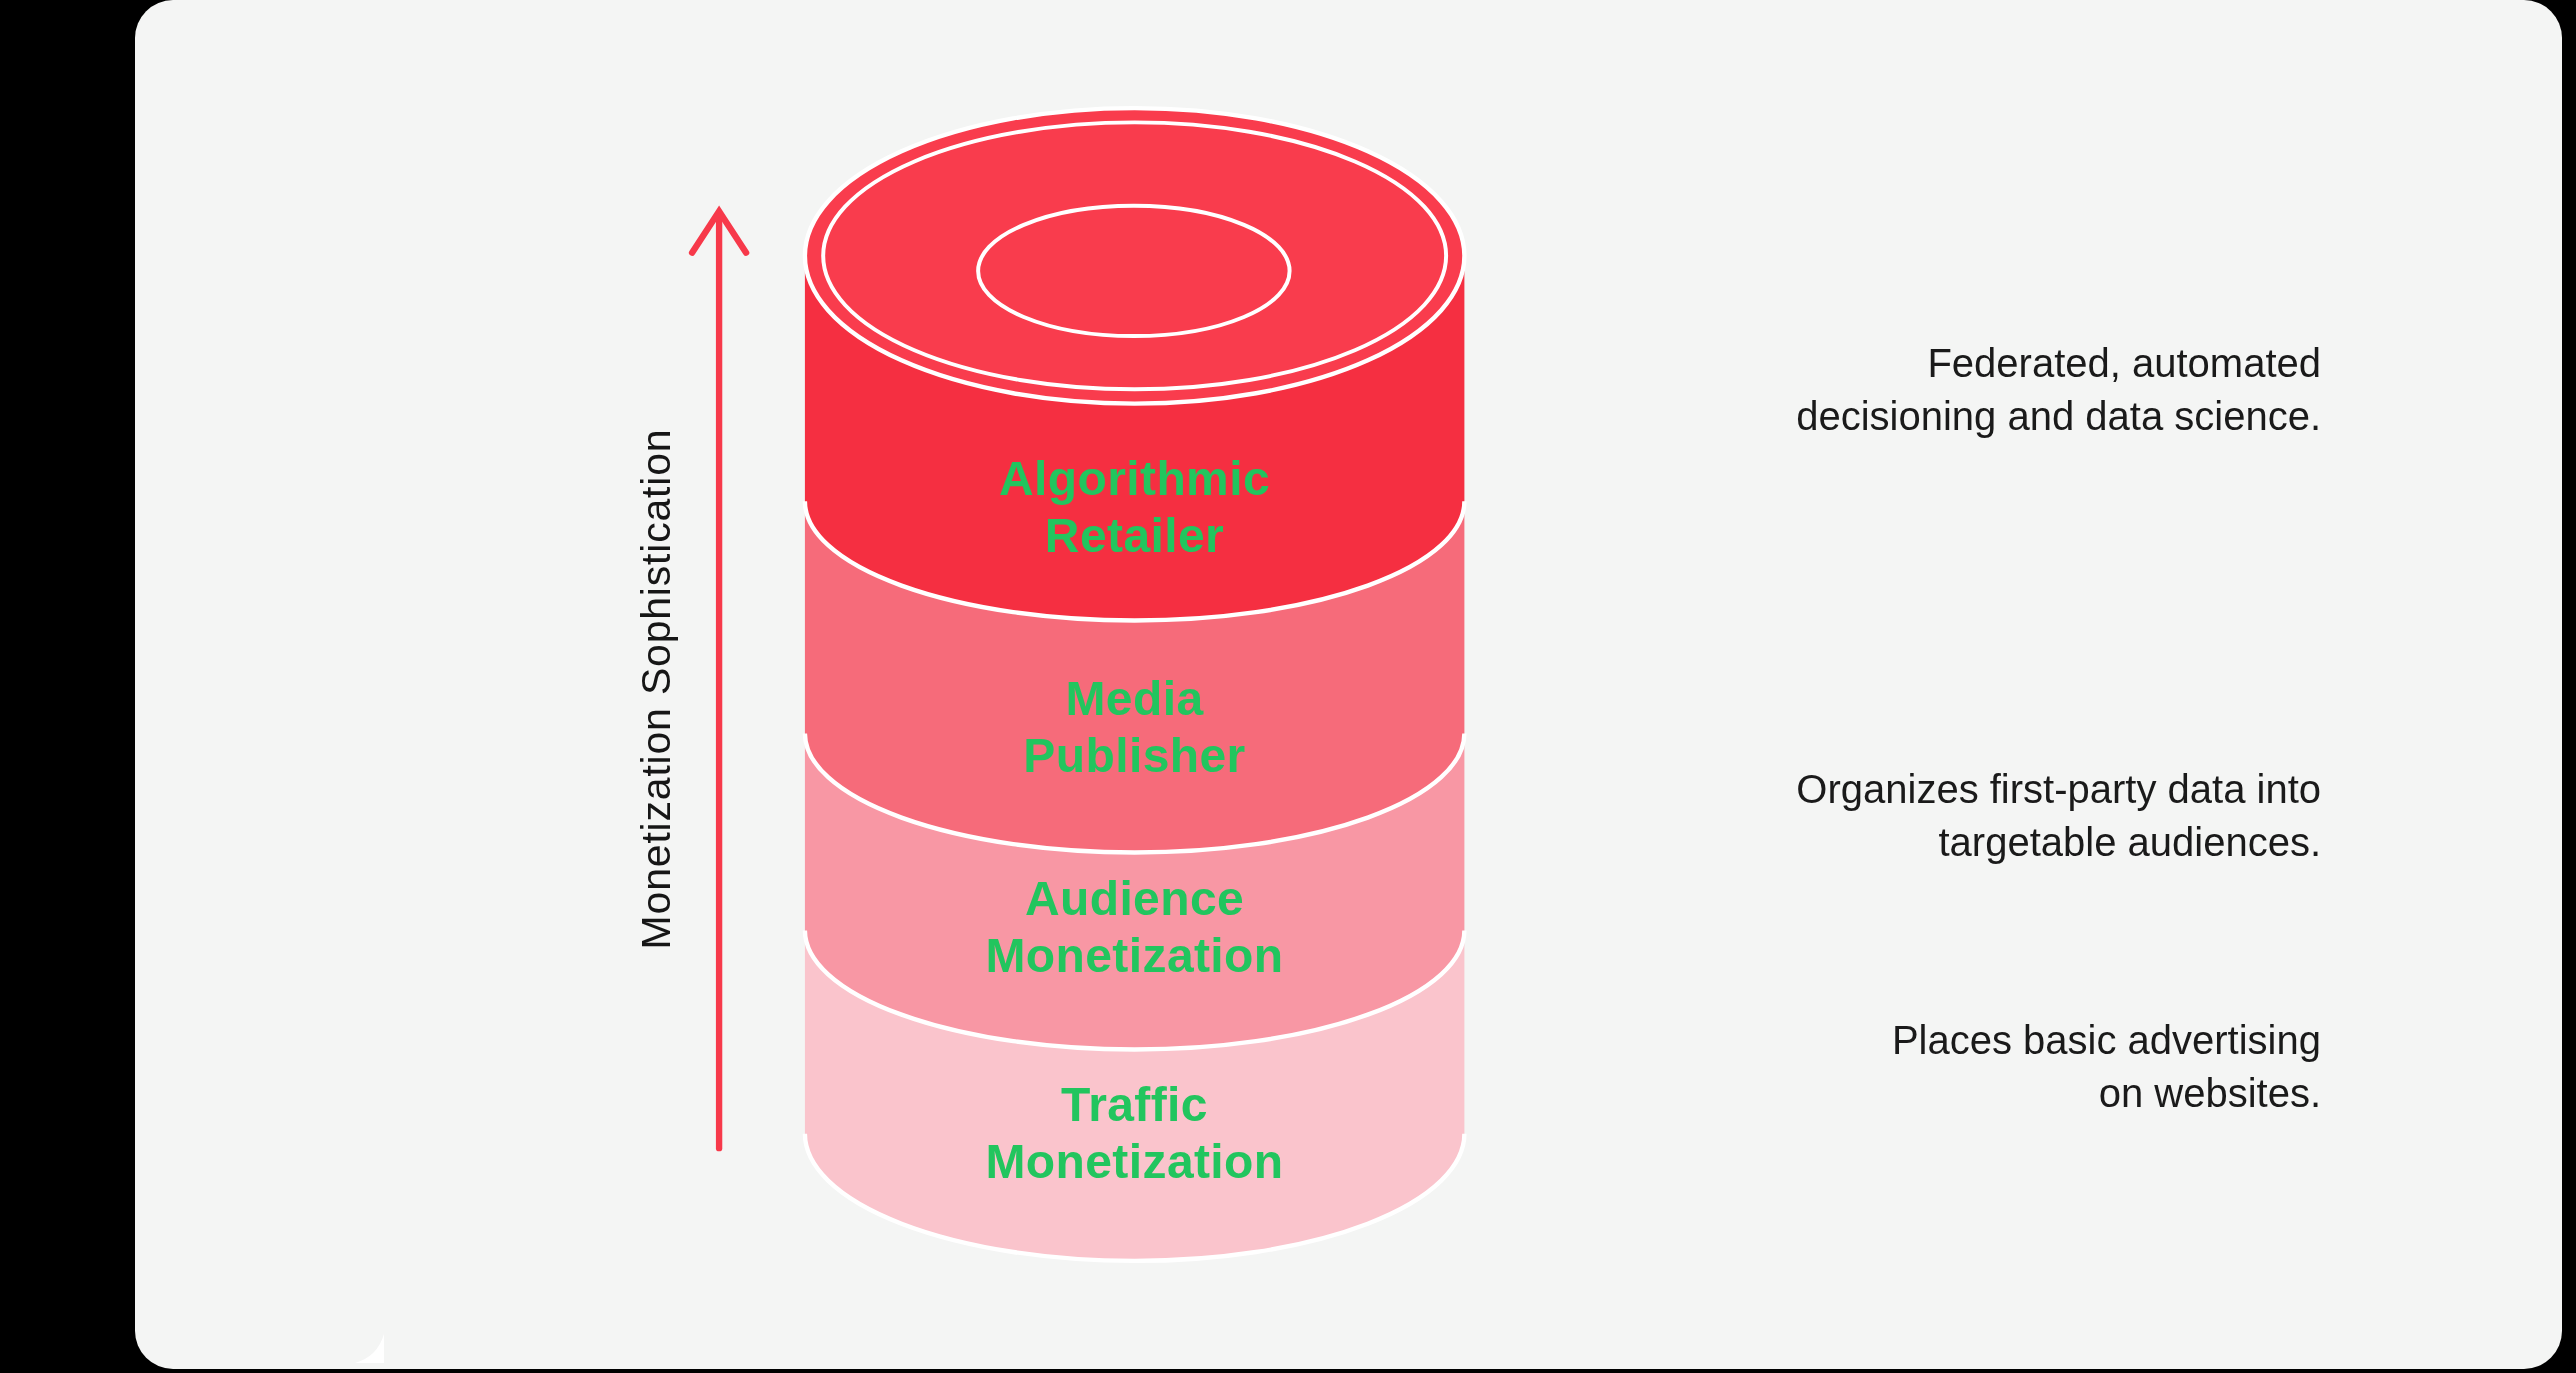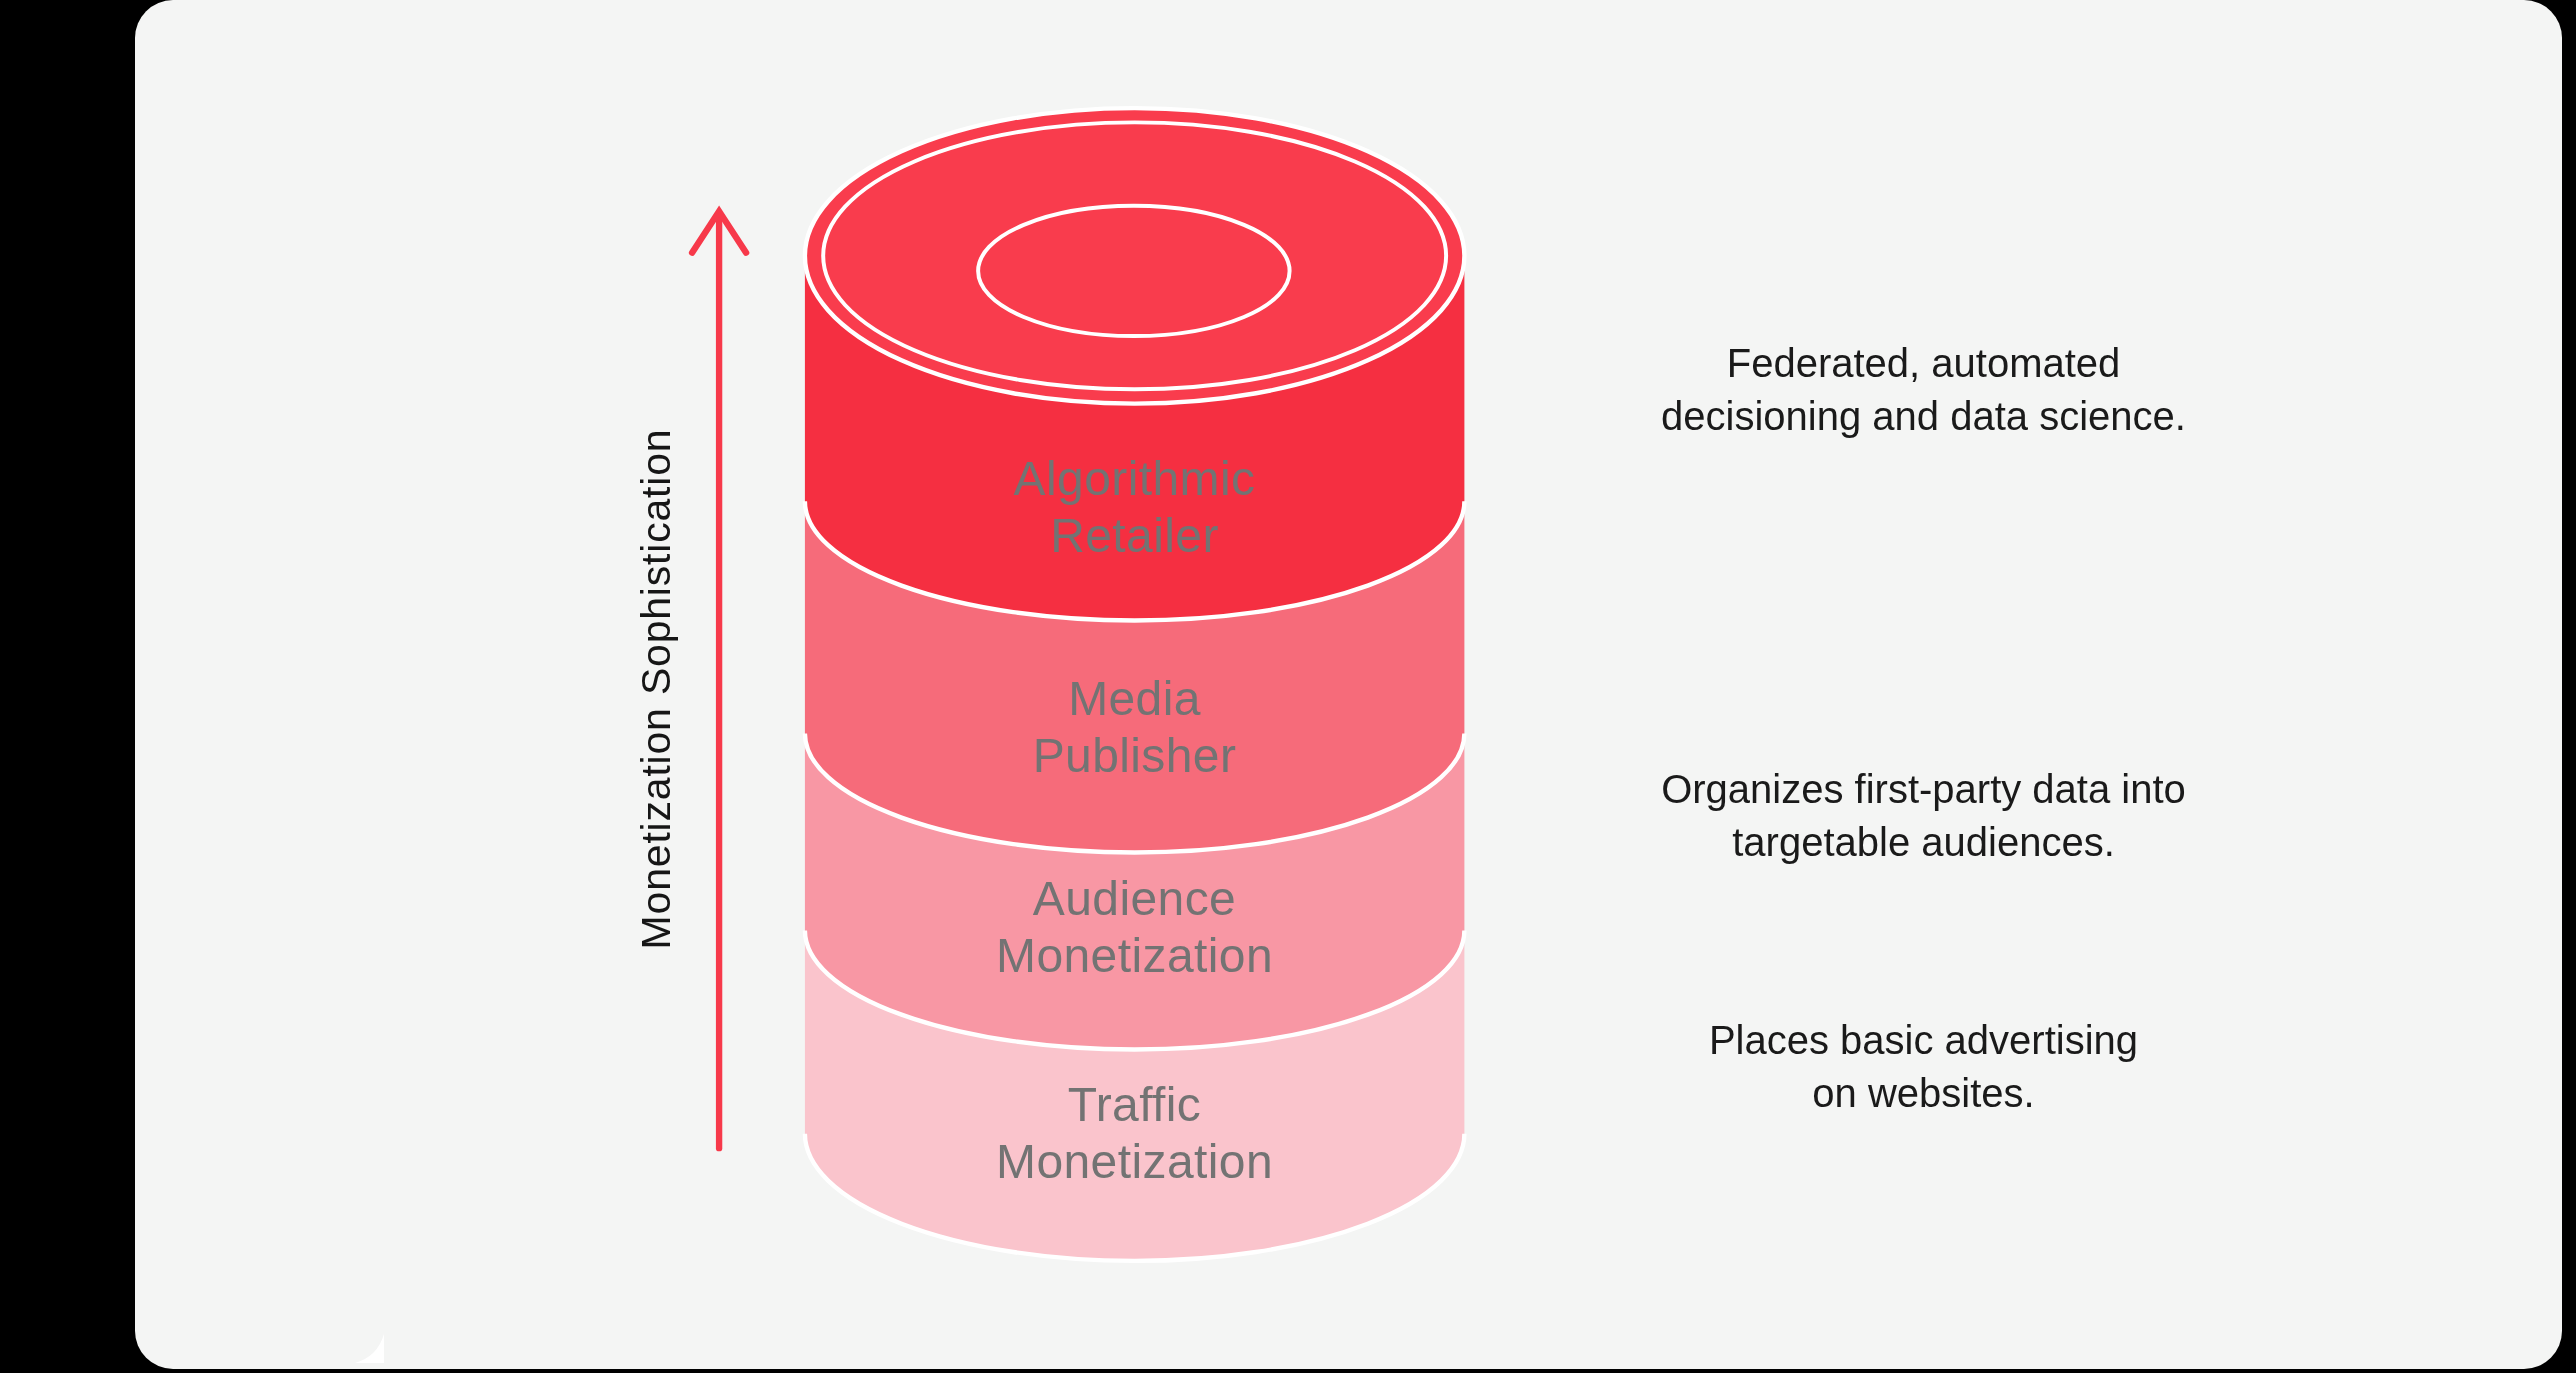--- a/index.html
+++ b/index.html
@@ -57,29 +57,29 @@
     stroke-linecap: round;
     stroke-linejoin: miter;
   }
   .layer-label {
     position: absolute;
     left: 777px;
     width: 715px;
     text-align: center;
     font-size: 48px;
     line-height: 57px;
-    font-weight: 400;
-    color: #737373;
+    font-weight: 700;
+    color: #22c55e;
     letter-spacing: 0.4px;
   }
   .desc-block {
     position: absolute;
     left: 1526px;
     width: 795px;
-    text-align: center;
+    text-align: right;
     font-size: 40px;
     line-height: 53px;
     font-weight: 400;
     color: #1A1A1A;
   }
   .axis-label {
     position: absolute;
     left: 184px;
     top: 661px;
     width: 953px;

